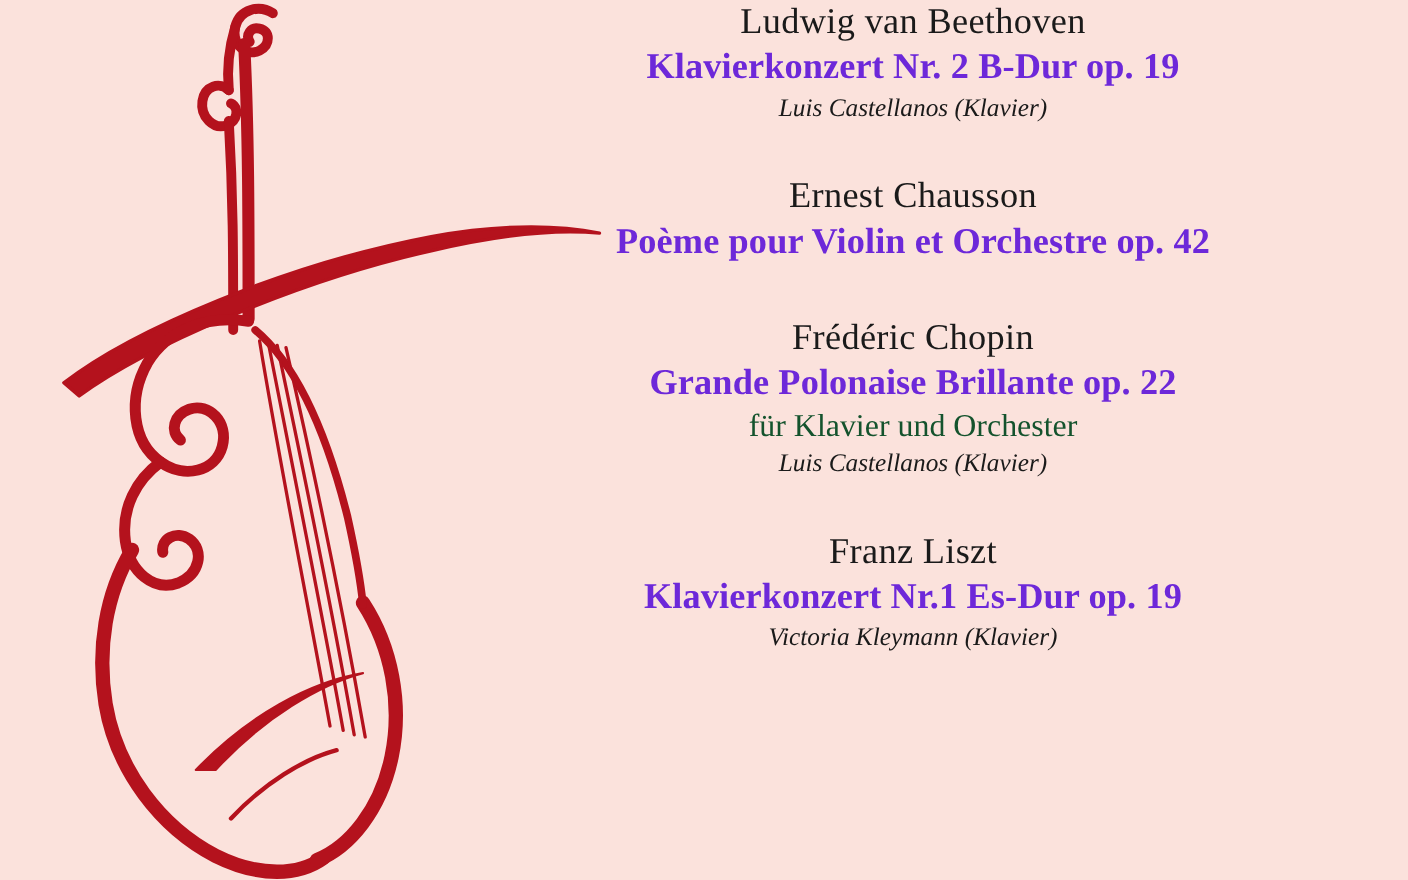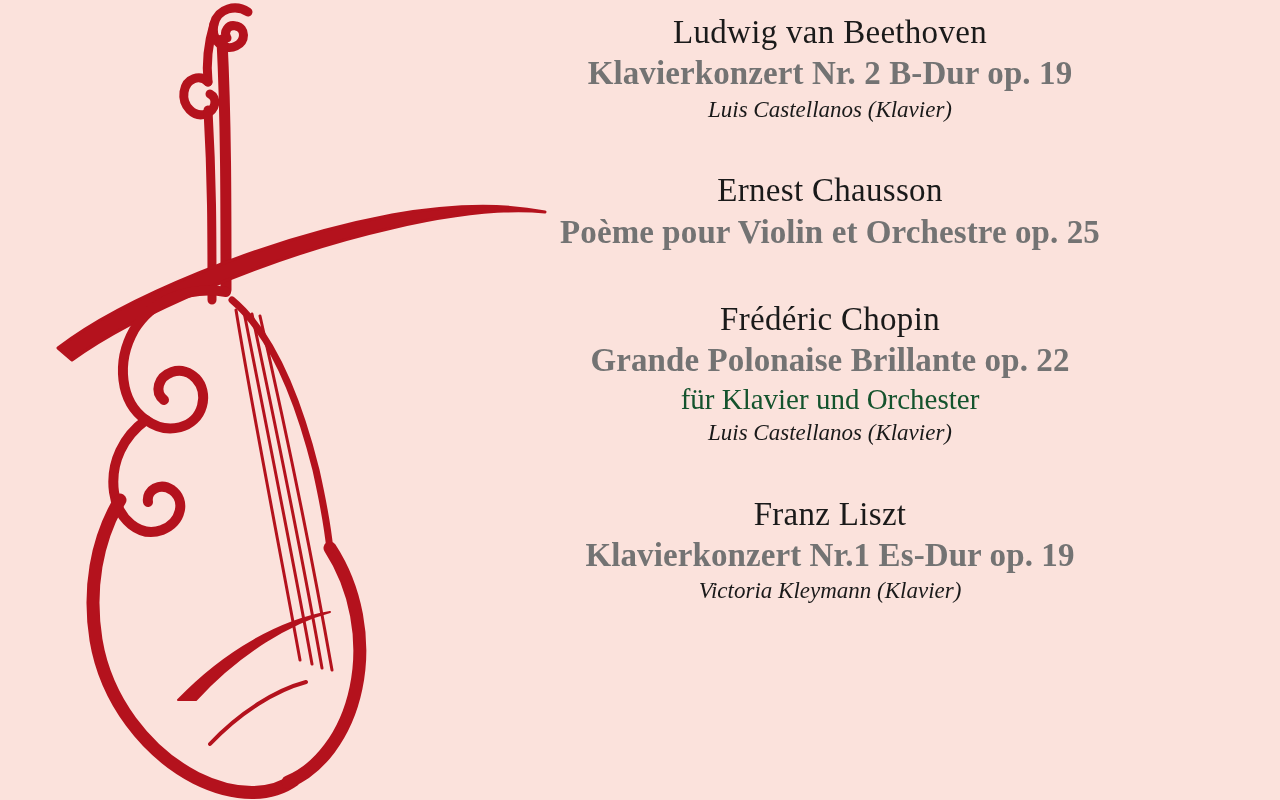--- a/index.html
+++ b/index.html
@@ -32,21 +32,21 @@
   #program {
     position: absolute;
     left: 400px;
     top: 0;
     width: 860px;
     height: 636px;
     display: flex;
     flex-direction: column;
     justify-content: flex-start;
     align-items: center;
-    padding-top: 12px;
+    padding-top: 0;
     box-sizing: border-box;
   }
   .piece {
     width: 100%;
     text-align: center;
     margin-bottom: 46px;
   }
   .piece:last-child {
     margin-bottom: 12px;
   }
@@ -54,21 +54,21 @@
     font-size: 33px;
     line-height: 1.25;
     color: #1a1a1a;
     font-family: "Liberation Serif", serif;
     letter-spacing: 0.3px;
   }
   .title {
     font-size: 33px;
     font-weight: bold;
     line-height: 1.25;
-    color: #737373;
+    color: #6d28d9;
     font-family: "Liberation Serif", serif;
     letter-spacing: 0.1px;
   }
   .subtitle {
     font-size: 29px;
     line-height: 1.25;
     color: #14532d;
     font-family: "Liberation Serif", serif;
   }
   .performer {
@@ -119,21 +119,21 @@
 
     <div class="piece">
       <div class="composer">Ludwig van Beethoven</div>
       <div class="title">Klavierkonzert Nr. 2 B-Dur op. 19</div>
 
       <div class="performer">Luis Castellanos (Klavier)</div>
     </div>
 
     <div class="piece">
       <div class="composer">Ernest Chausson</div>
-      <div class="title">Poème pour Violin et Orchestre op. 25</div>
+      <div class="title">Poème pour Violin et Orchestre op. 42</div>
 
     </div>
 
     <div class="piece">
       <div class="composer">Frédéric Chopin</div>
       <div class="title">Grande Polonaise Brillante op. 22</div>
       <div class="subtitle">für Klavier und Orchester</div>
       <div class="performer">Luis Castellanos (Klavier)</div>
     </div>
 

